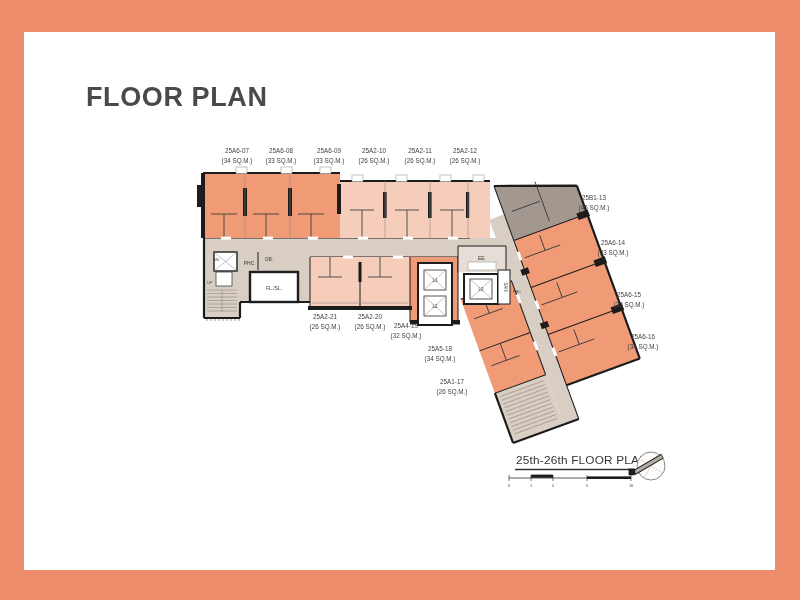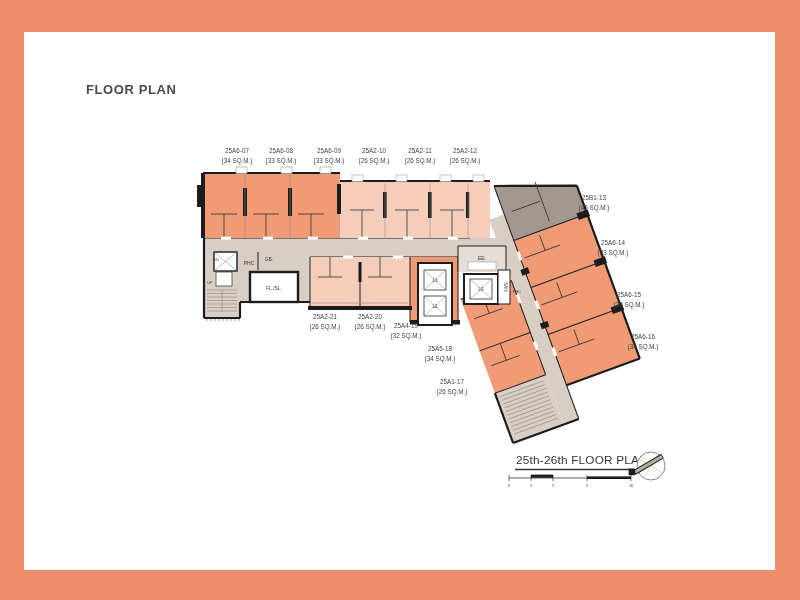--- a/index.html
+++ b/index.html
@@ -15,21 +15,21 @@
       linear-gradient(150deg,#f3a popups 0%,#ef916f 45%,#eb8463 100%);
     background-color:#ee8d6c;
   }
   .frame{position:absolute;left:0;top:0;width:800px;height:600px;}
   .card{
     position:absolute;left:24px;top:32px;width:751px;height:538px;
     background:#ffffff;
   }
   .page-title{
     position:absolute;left:62px;top:50px;
-    font-size:13px;font-weight:bold;color:#4a4a4a;letter-spacing:.6px;
+    font-size:27px;font-weight:bold;color:#4a4a4a;letter-spacing:.6px;
   }
   svg{position:absolute;left:0;top:0;}
   .w1{stroke:#1c1c1c;stroke-width:1;fill:none}
   .w2{stroke:#1c1c1c;stroke-width:2.2;fill:none}
   .part{stroke:#3a3a3a;stroke-width:.85;fill:none}
   .thin{stroke:#8d8d8d;stroke-width:.55;fill:none}
   .hatch{stroke:#8a8178;stroke-width:.55;fill:none}
   .blk{fill:#1c1c1c;stroke:none}
   .wht{fill:#ffffff;stroke:none}
   .lbl{font:6.3px "Liberation Sans",sans-serif;fill:#3f3f3f;text-anchor:middle}

